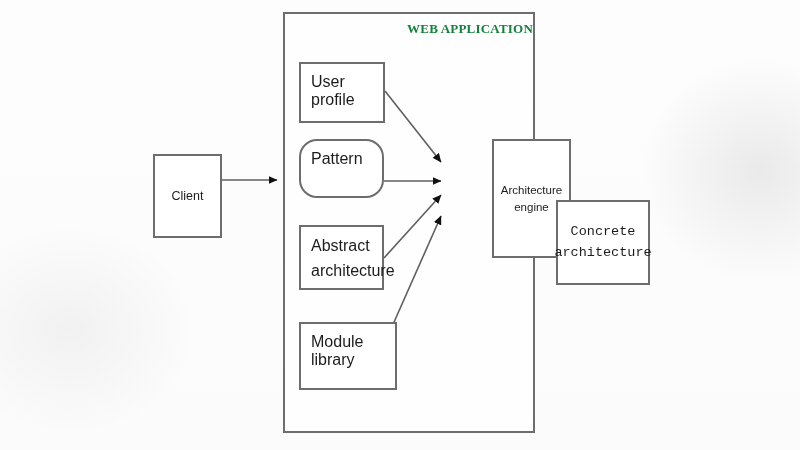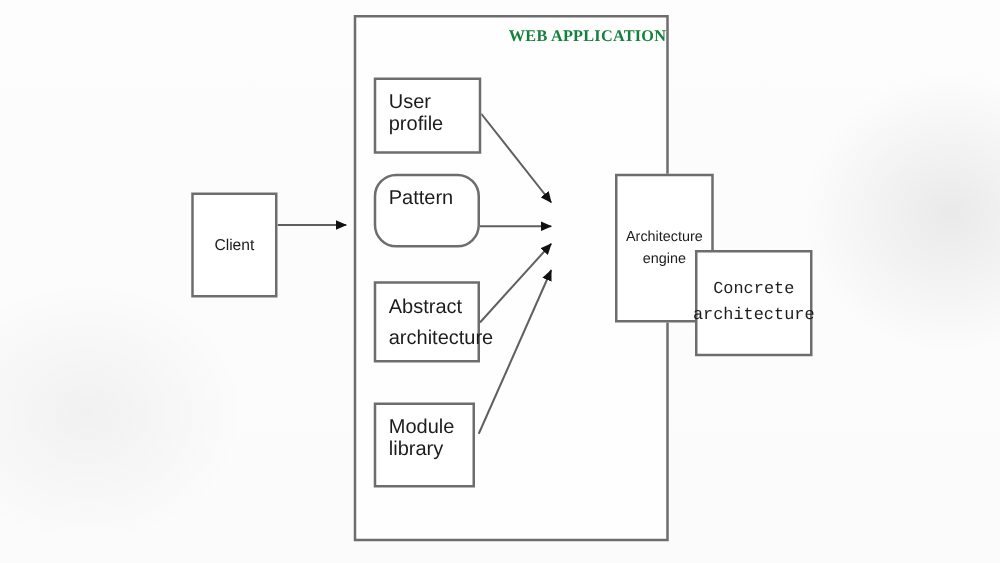--- a/index.html
+++ b/index.html
@@ -54,21 +54,21 @@
 
   .node-client {
     left: 153px; top: 154px; width: 69px; height: 84px;
     display: flex; align-items: center; justify-content: center;
     font-size: 12.5px;
   }
 
   .node-user-profile  { left: 299px; top:  62px; width: 86px; height: 61px; padding: 9px 6px 0 10px; }
   .node-pattern       { left: 299px; top: 139px; width: 85px; height: 59px; padding: 9px 6px 0 10px; border-radius: 18px; }
   .node-abstract      { left: 299px; top: 225px; width: 85px; height: 65px; padding: 7px 14px 0 10px; line-height: 1.55; }
-  .node-module        { left: 299px; top: 322px; width: 81px; height: 68px; padding: 9px 6px 0 10px; }
+  .node-module        { left: 299px; top: 322px; width: 98px; height: 68px; padding: 9px 6px 0 10px; }
 
   .node-engine {
     left: 448px; top: 139px; width: 79px; height: 119px;
     display: flex; align-items: center; justify-content: center;
     text-align: center;
     font-size: 11.5px;
     line-height: 1.45;
     padding: 0 6px;
     margin-left: 44px;
   }

